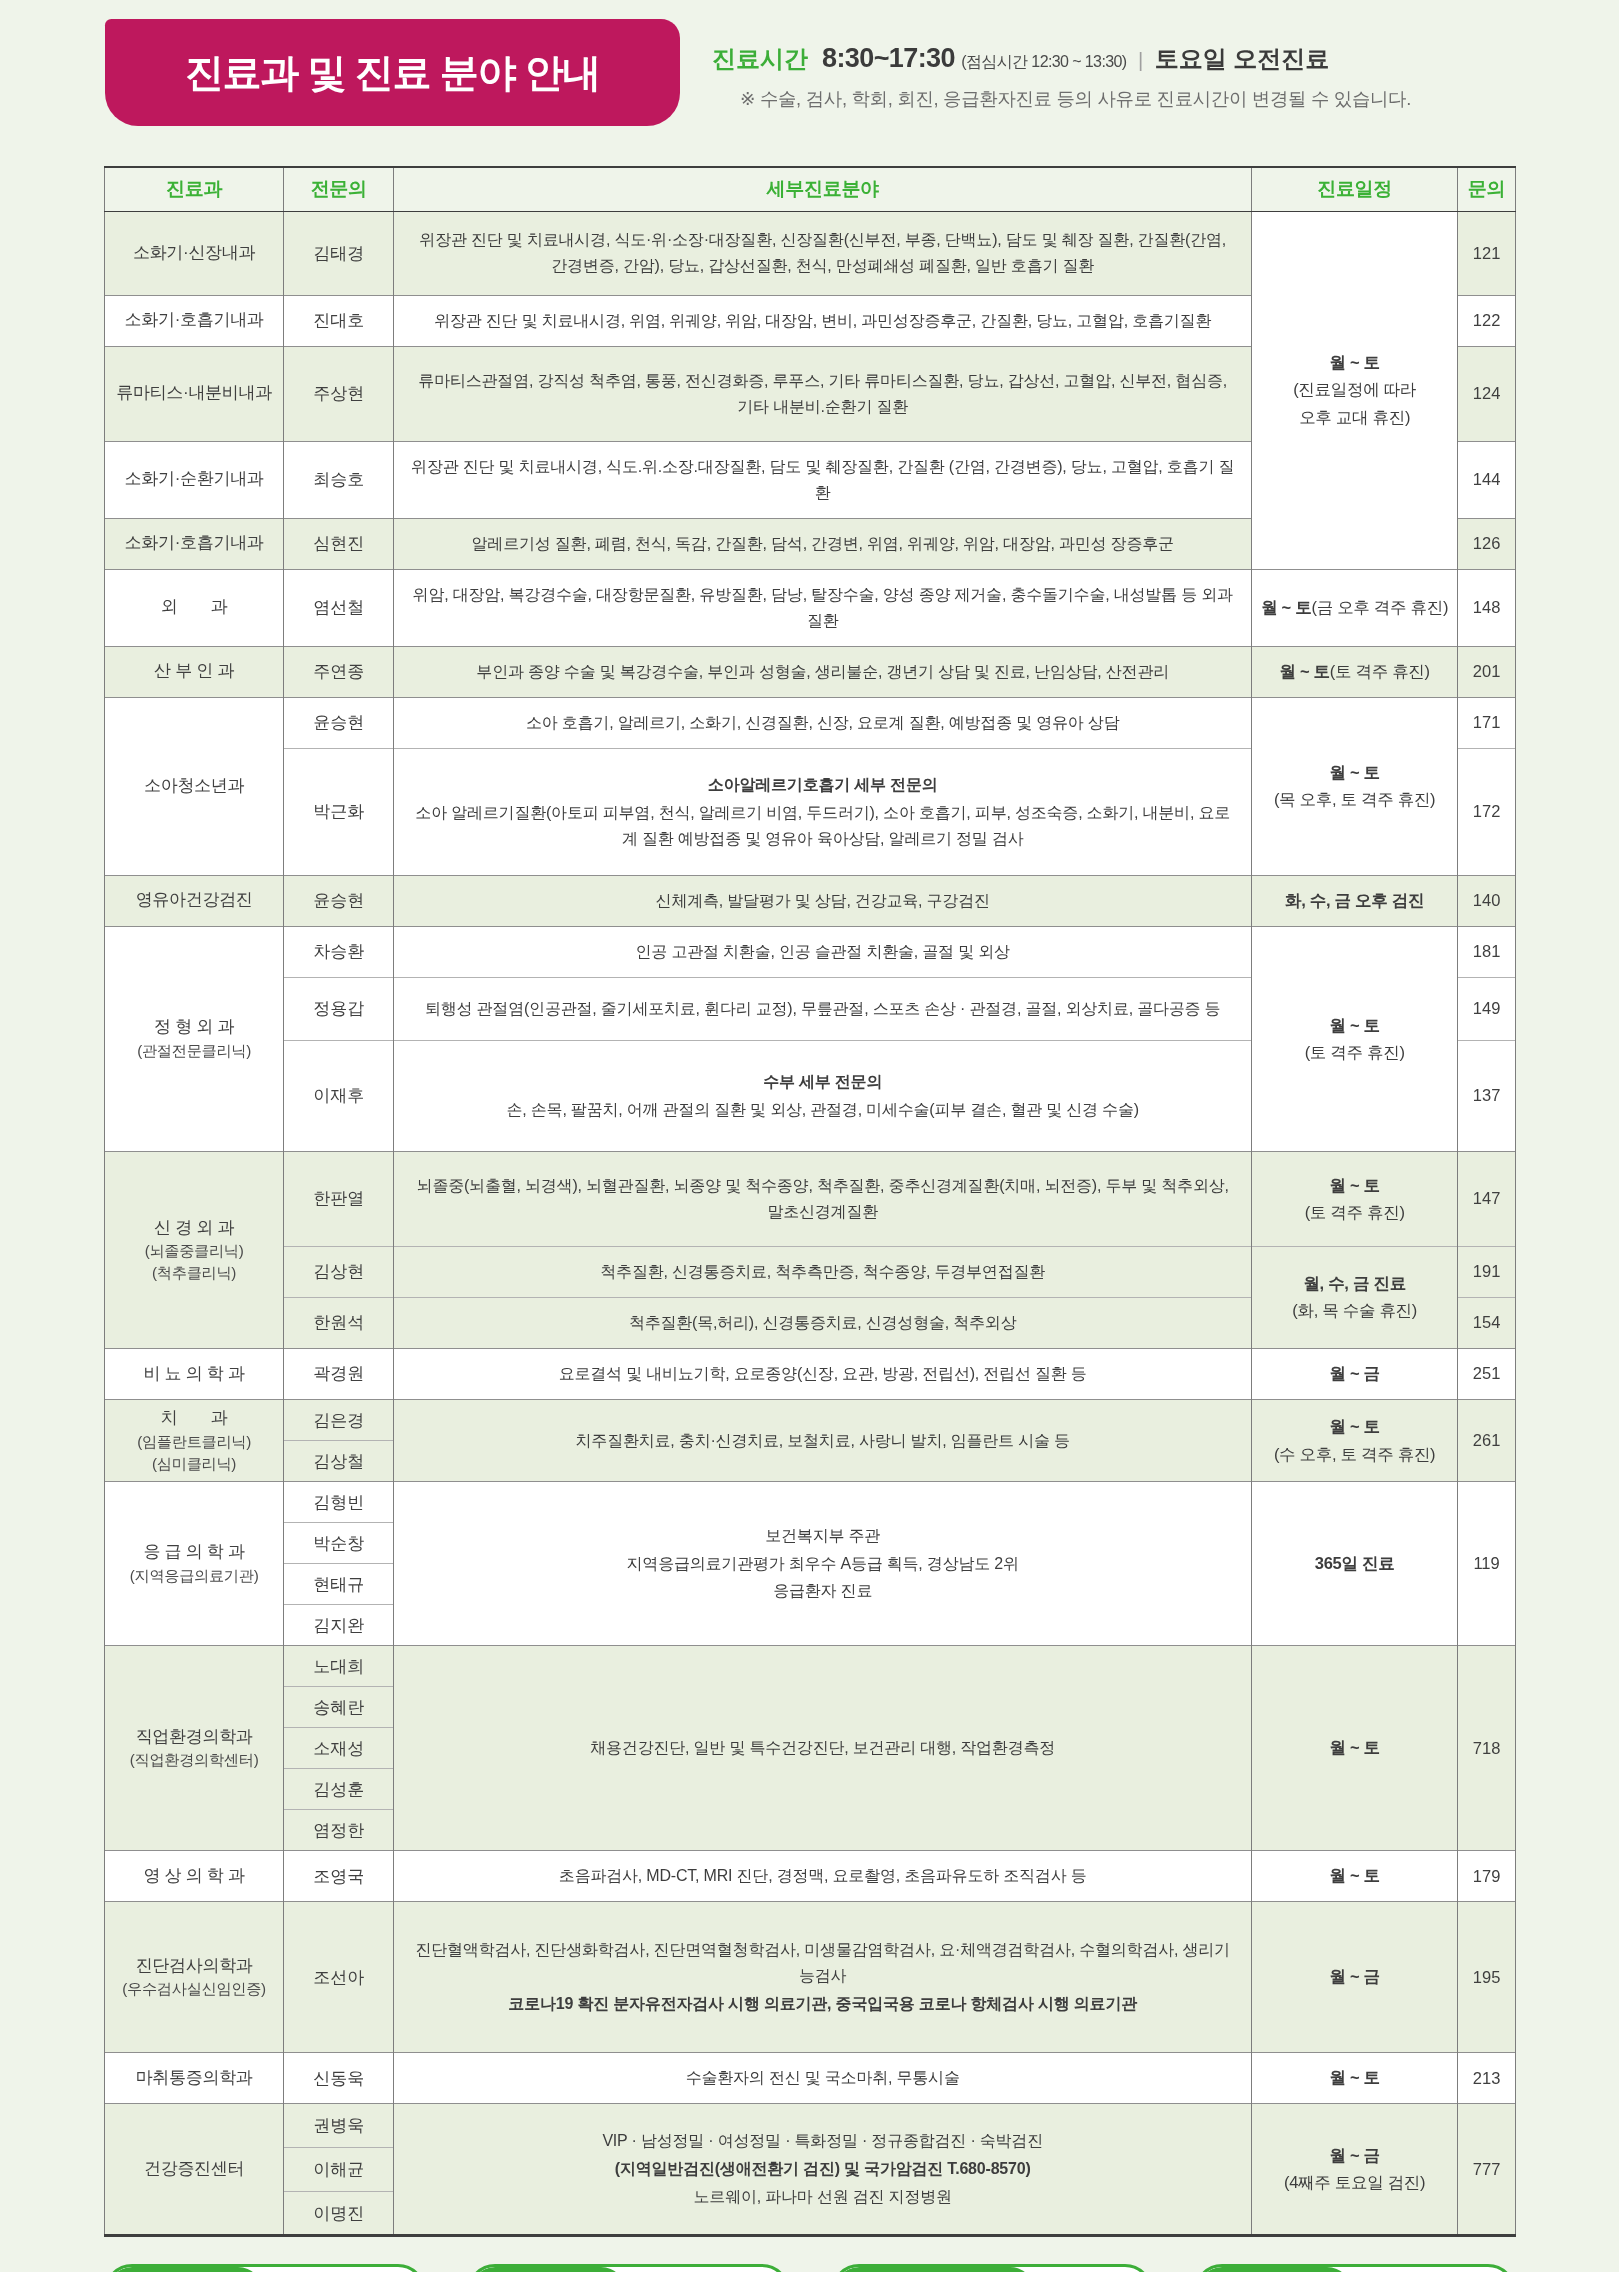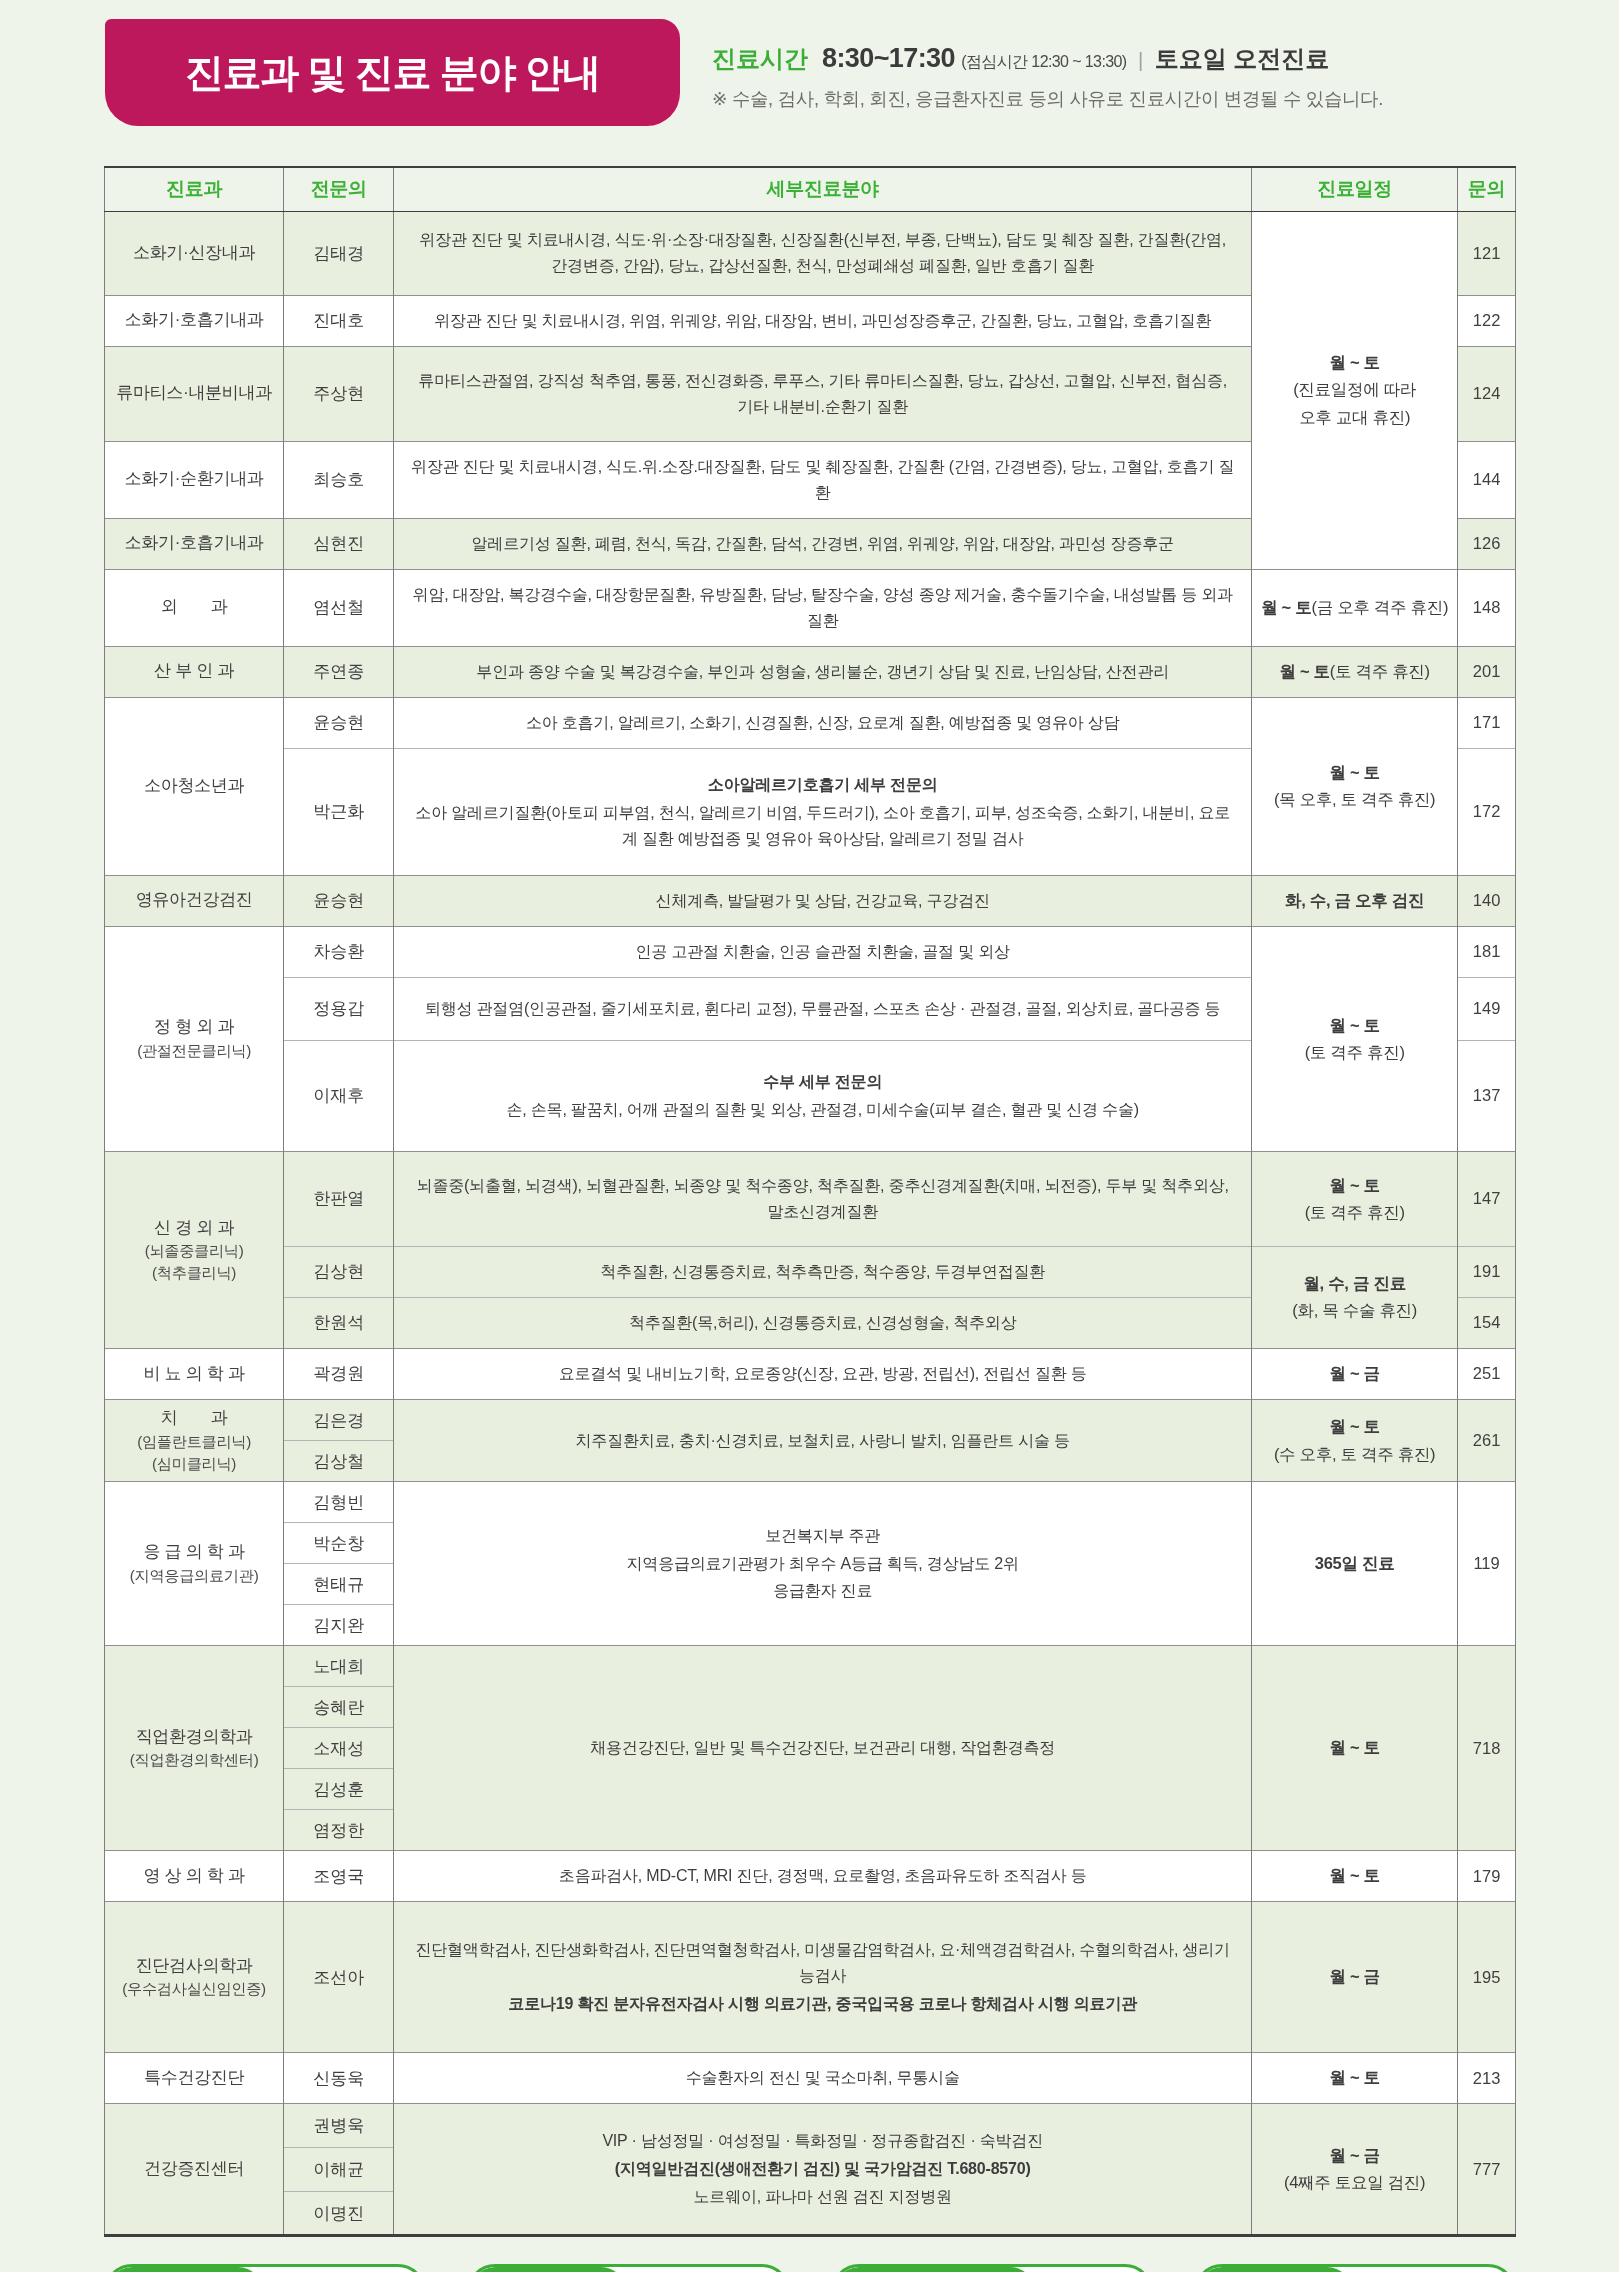--- a/index.html
+++ b/index.html
@@ -22,21 +22,21 @@
   .title-box .title{
     color:#ffffff;font-size:39px;font-weight:bold;letter-spacing:-1.3px;
   }
   .header-right{position:absolute;left:712px;top:43px;}
   .hr-line1{display:flex;align-items:baseline;white-space:nowrap;}
   .hr-label{color:#3cae38;font-size:24px;font-weight:bold;margin-right:14px;}
   .hr-time{color:#3b3b3b;font-size:27px;font-weight:bold;margin-right:6.3px;letter-spacing:-0.6px;}
   .hr-lunch{color:#4a4a4a;font-size:16px;margin-right:11.4px;letter-spacing:-0.6px;}
   .hr-bar{color:#9f9f9f;font-size:20.3px;margin-right:11.4px;}
   .hr-sat{color:#3b3b3b;font-size:24px;font-weight:bold;}
-  .hr-notice{margin-top:11.4px;color:#6d6d6d;font-size:18.4px;letter-spacing:-0.3px;}
+  .hr-notice{margin-top:11.4px;color:#6d6d6d;font-size:18.4px;letter-spacing:-0.3px;margin-left:28px;}
   
   .tbl-wrap{margin:33px 104px 0 104px;}
   table.tbl{
     width:100%;border-collapse:collapse;table-layout:fixed;
     border-bottom:3.2px solid #3e3e3e;
   }
   .tbl th,.tbl td{
     border-left:1.3px solid #7d7d7d;border-right:1.3px solid #7d7d7d;
     border-top:0.6px solid #b3b3b3;
     vertical-align:middle;text-align:center;
@@ -407,21 +407,21 @@
             <div class="det-line">진단혈액학검사, 진단생화학검사, 진단면역혈청학검사, 미생물감염학검사, 요·체액경검학검사, 수혈의학검사, 생리기능검사</div>
             <div class="det-line b">코로나19 확진 분자유전자검사 시행 의료기관, 중국입국용 코로나 항체검사 시행 의료기관</div>
           </td>
           <td class="c-sch" rowspan="1">
             <div class="sch-line"><span class="b">월 ~ 금</span></div>
           </td>
           <td class="c-tel" rowspan="1">195</td>
         </tr>
         <tr class="rw gb">
           <td class="c-dept" rowspan="1">
-            <div class="dept-main">특수건강진단</div>
+            <div class="dept-main">마취통증의학과</div>
           </td>
           <td class="c-doc">신동욱</td>
           <td class="c-det" rowspan="1">
             <div class="det-line">수술환자의 전신 및 국소마취, 무통시술</div>
           </td>
           <td class="c-sch" rowspan="1">
             <div class="sch-line"><span class="b">월 ~ 토</span></div>
           </td>
           <td class="c-tel" rowspan="1">213</td>
         </tr>

